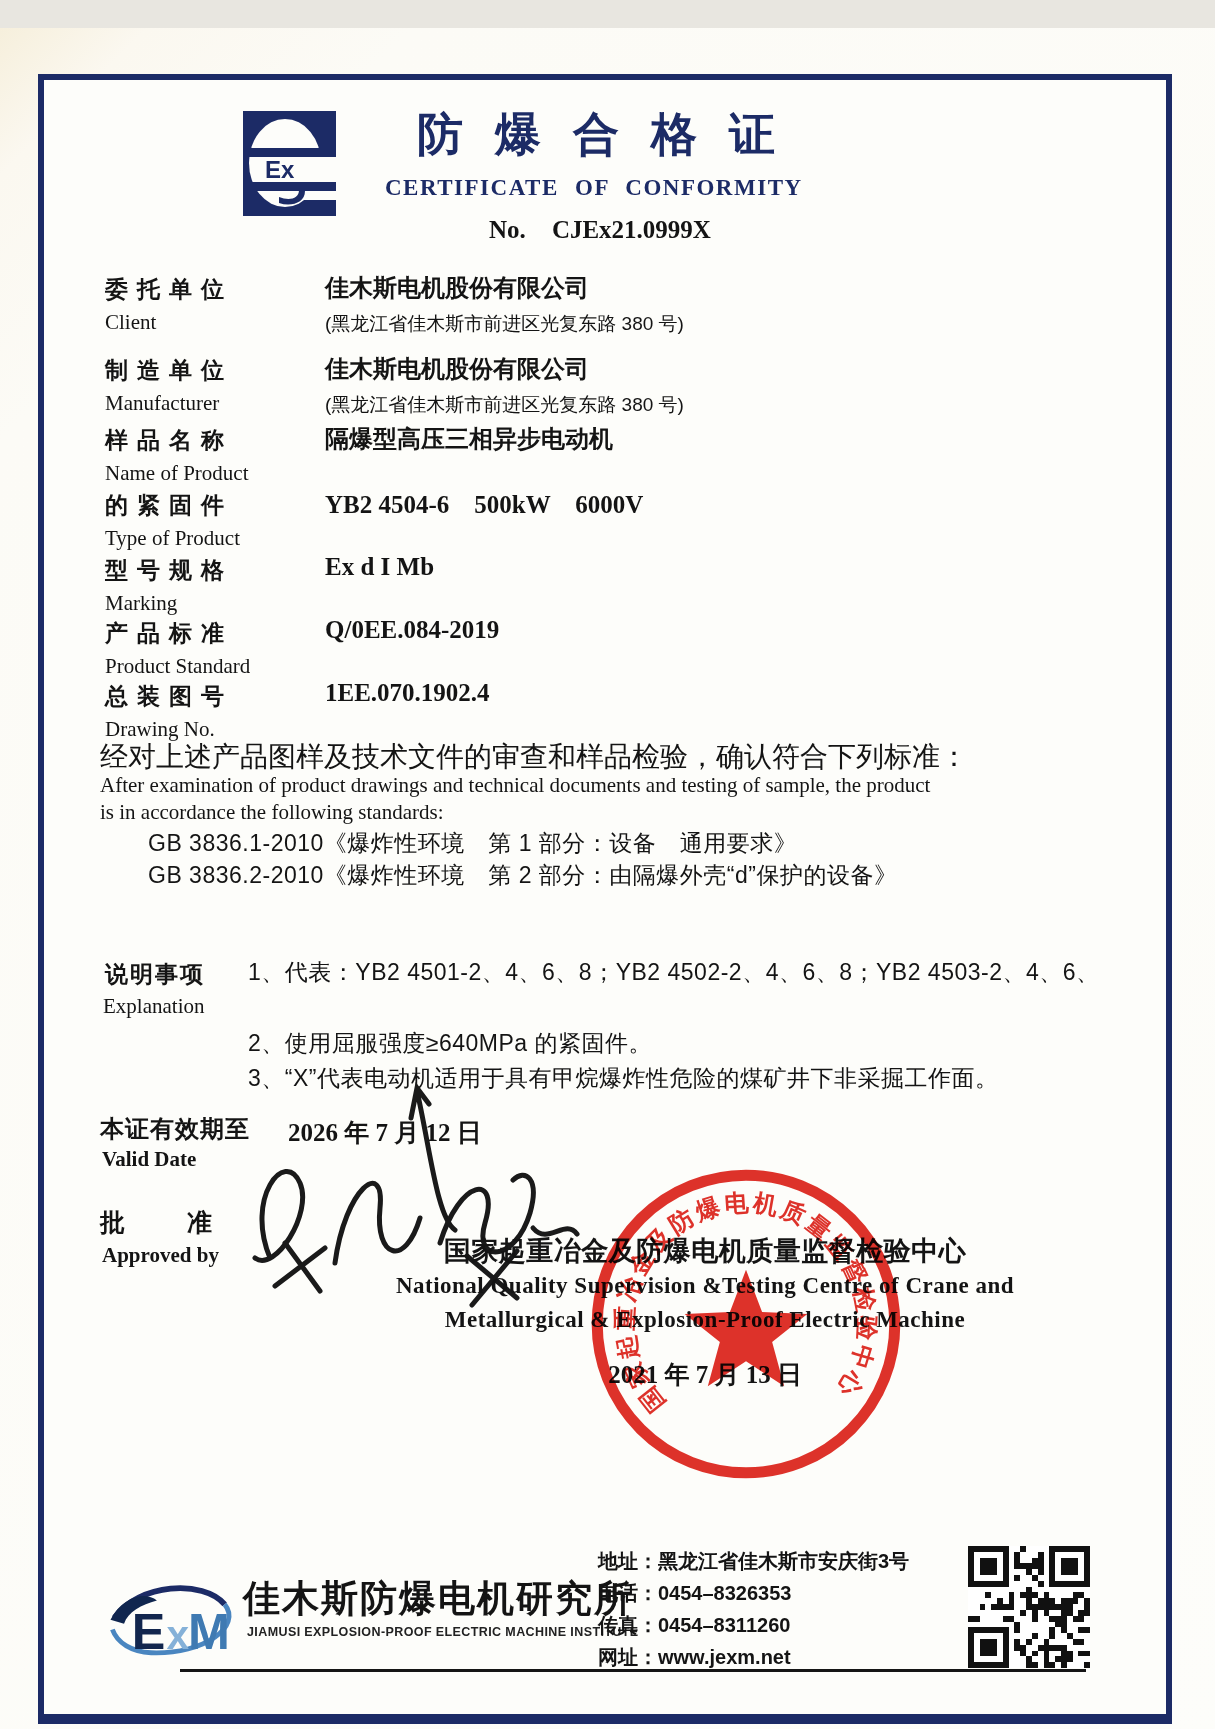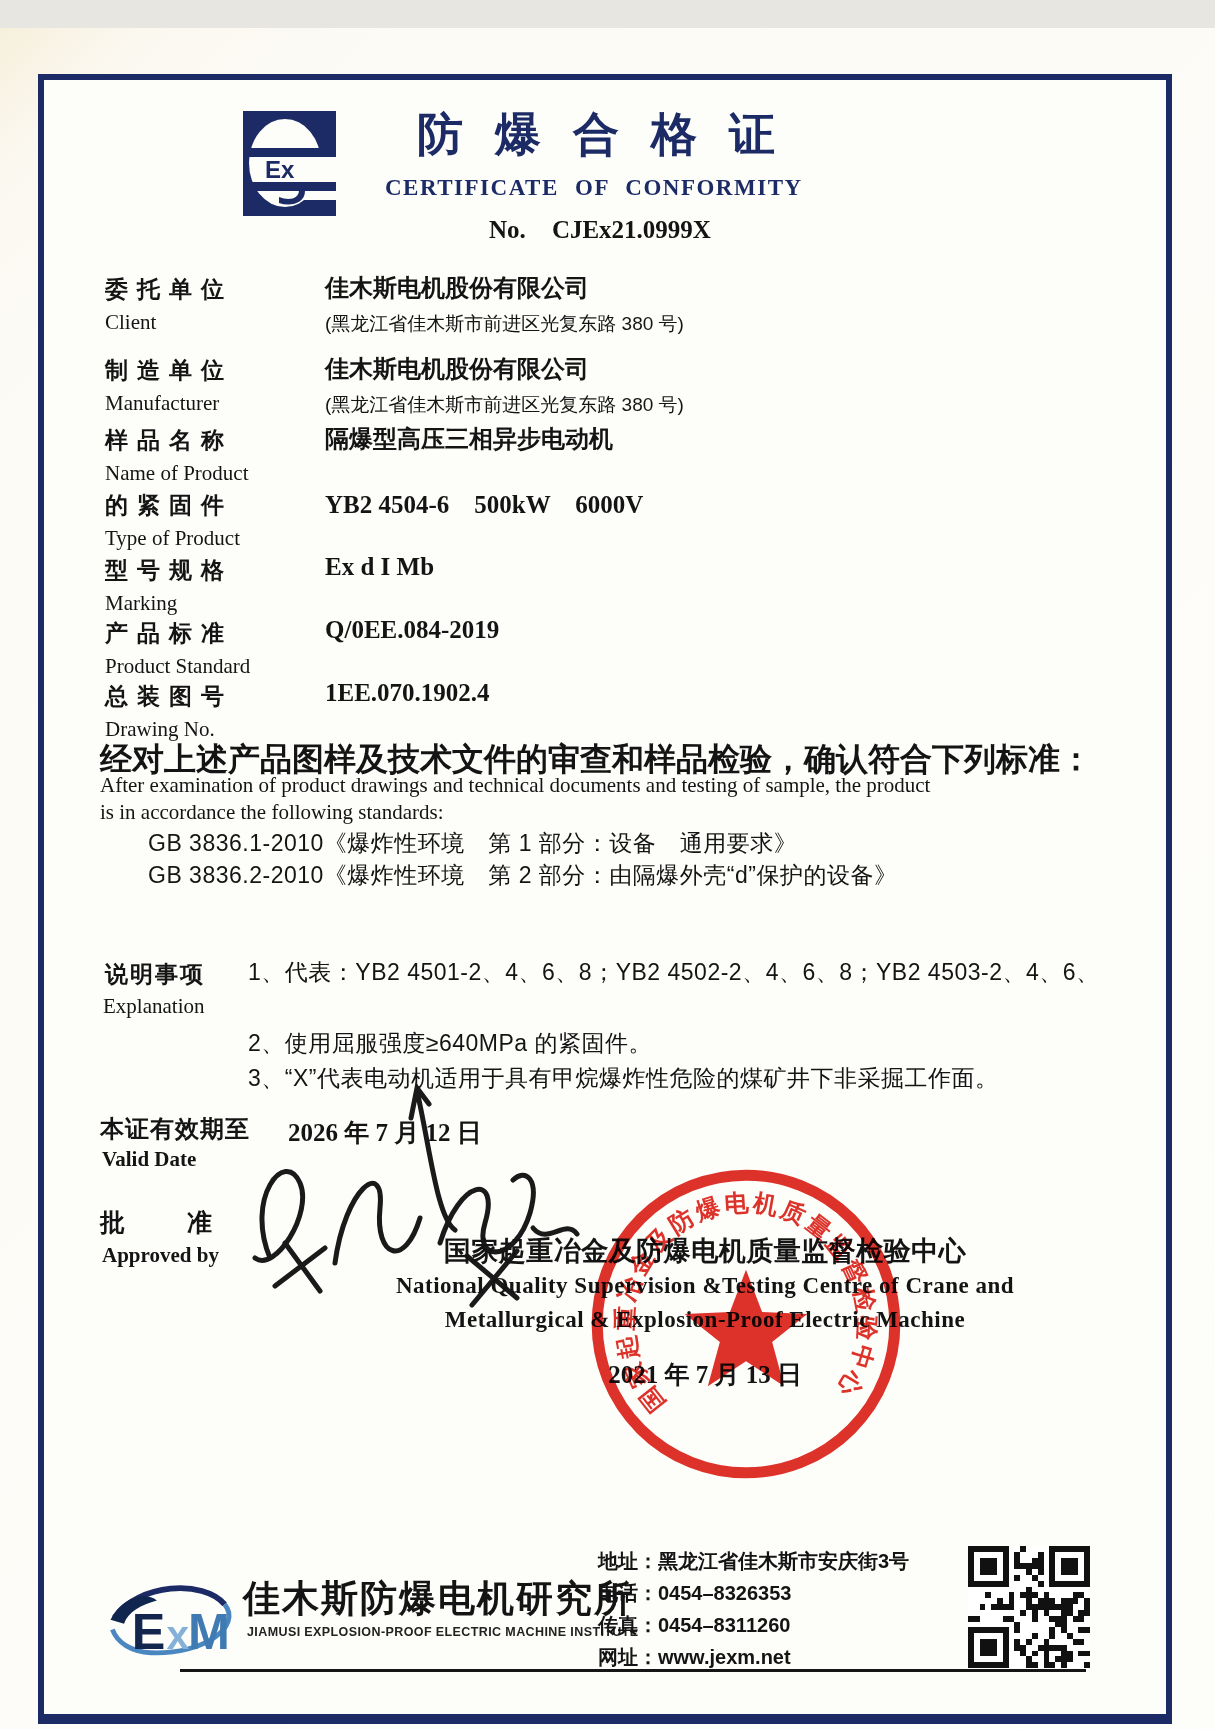--- a/index.html
+++ b/index.html
@@ -25,21 +25,21 @@
   .lbl-cn{font-size:23px;font-weight:bold;letter-spacing:9px;white-space:nowrap;}
   .lbl-en{margin-top:5px;font-size:21px;white-space:nowrap;}
   .val{position:absolute;left:220px;top:-2px;width:840px;}
   .val-main{font-size:24px;font-weight:bold;white-space:pre;}
   .val-main.latin{font-family:"Liberation Serif","DejaVu Serif",serif;font-size:25px;}
   .val-sub{margin-top:7px;font-size:19px;white-space:nowrap;}
   .r0{top:246px;} .r1{top:327px;} .r2{top:397px;} .r3{top:462px;}
   .r4{top:527px;} .r5{top:590px;} .r6{top:653px;}
 
   
-  .st-cn{left:100px;top:710px;font-size:32px;font-weight:bold;white-space:nowrap;text-align:center;}
+  .st-cn{left:100px;top:710px;font-size:28px;font-weight:normal;white-space:nowrap;text-align:center;}
   .st-en{font-size:21px;white-space:nowrap;}
   .st-en1{left:100px;top:745px;} .st-en2{left:100px;top:772px;}
   .st-std{font-size:23px;white-space:nowrap;letter-spacing:.5px;}
   .st-std1{left:148px;top:800px;} .st-std2{left:148px;top:832px;}
 
   
   .ex-cn{left:105px;top:931px;font-size:23px;font-weight:bold;letter-spacing:2px;}
   .ex-en{left:103px;top:966px;font-size:21px;}
   .ex-line{left:248px;font-size:23px;white-space:pre;letter-spacing:.5px;}
   .ex-l1{top:929px;} .ex-l2{top:964px;font-weight:bold;} .ex-l3{top:1000px;} .ex-l4{top:1035px;}

